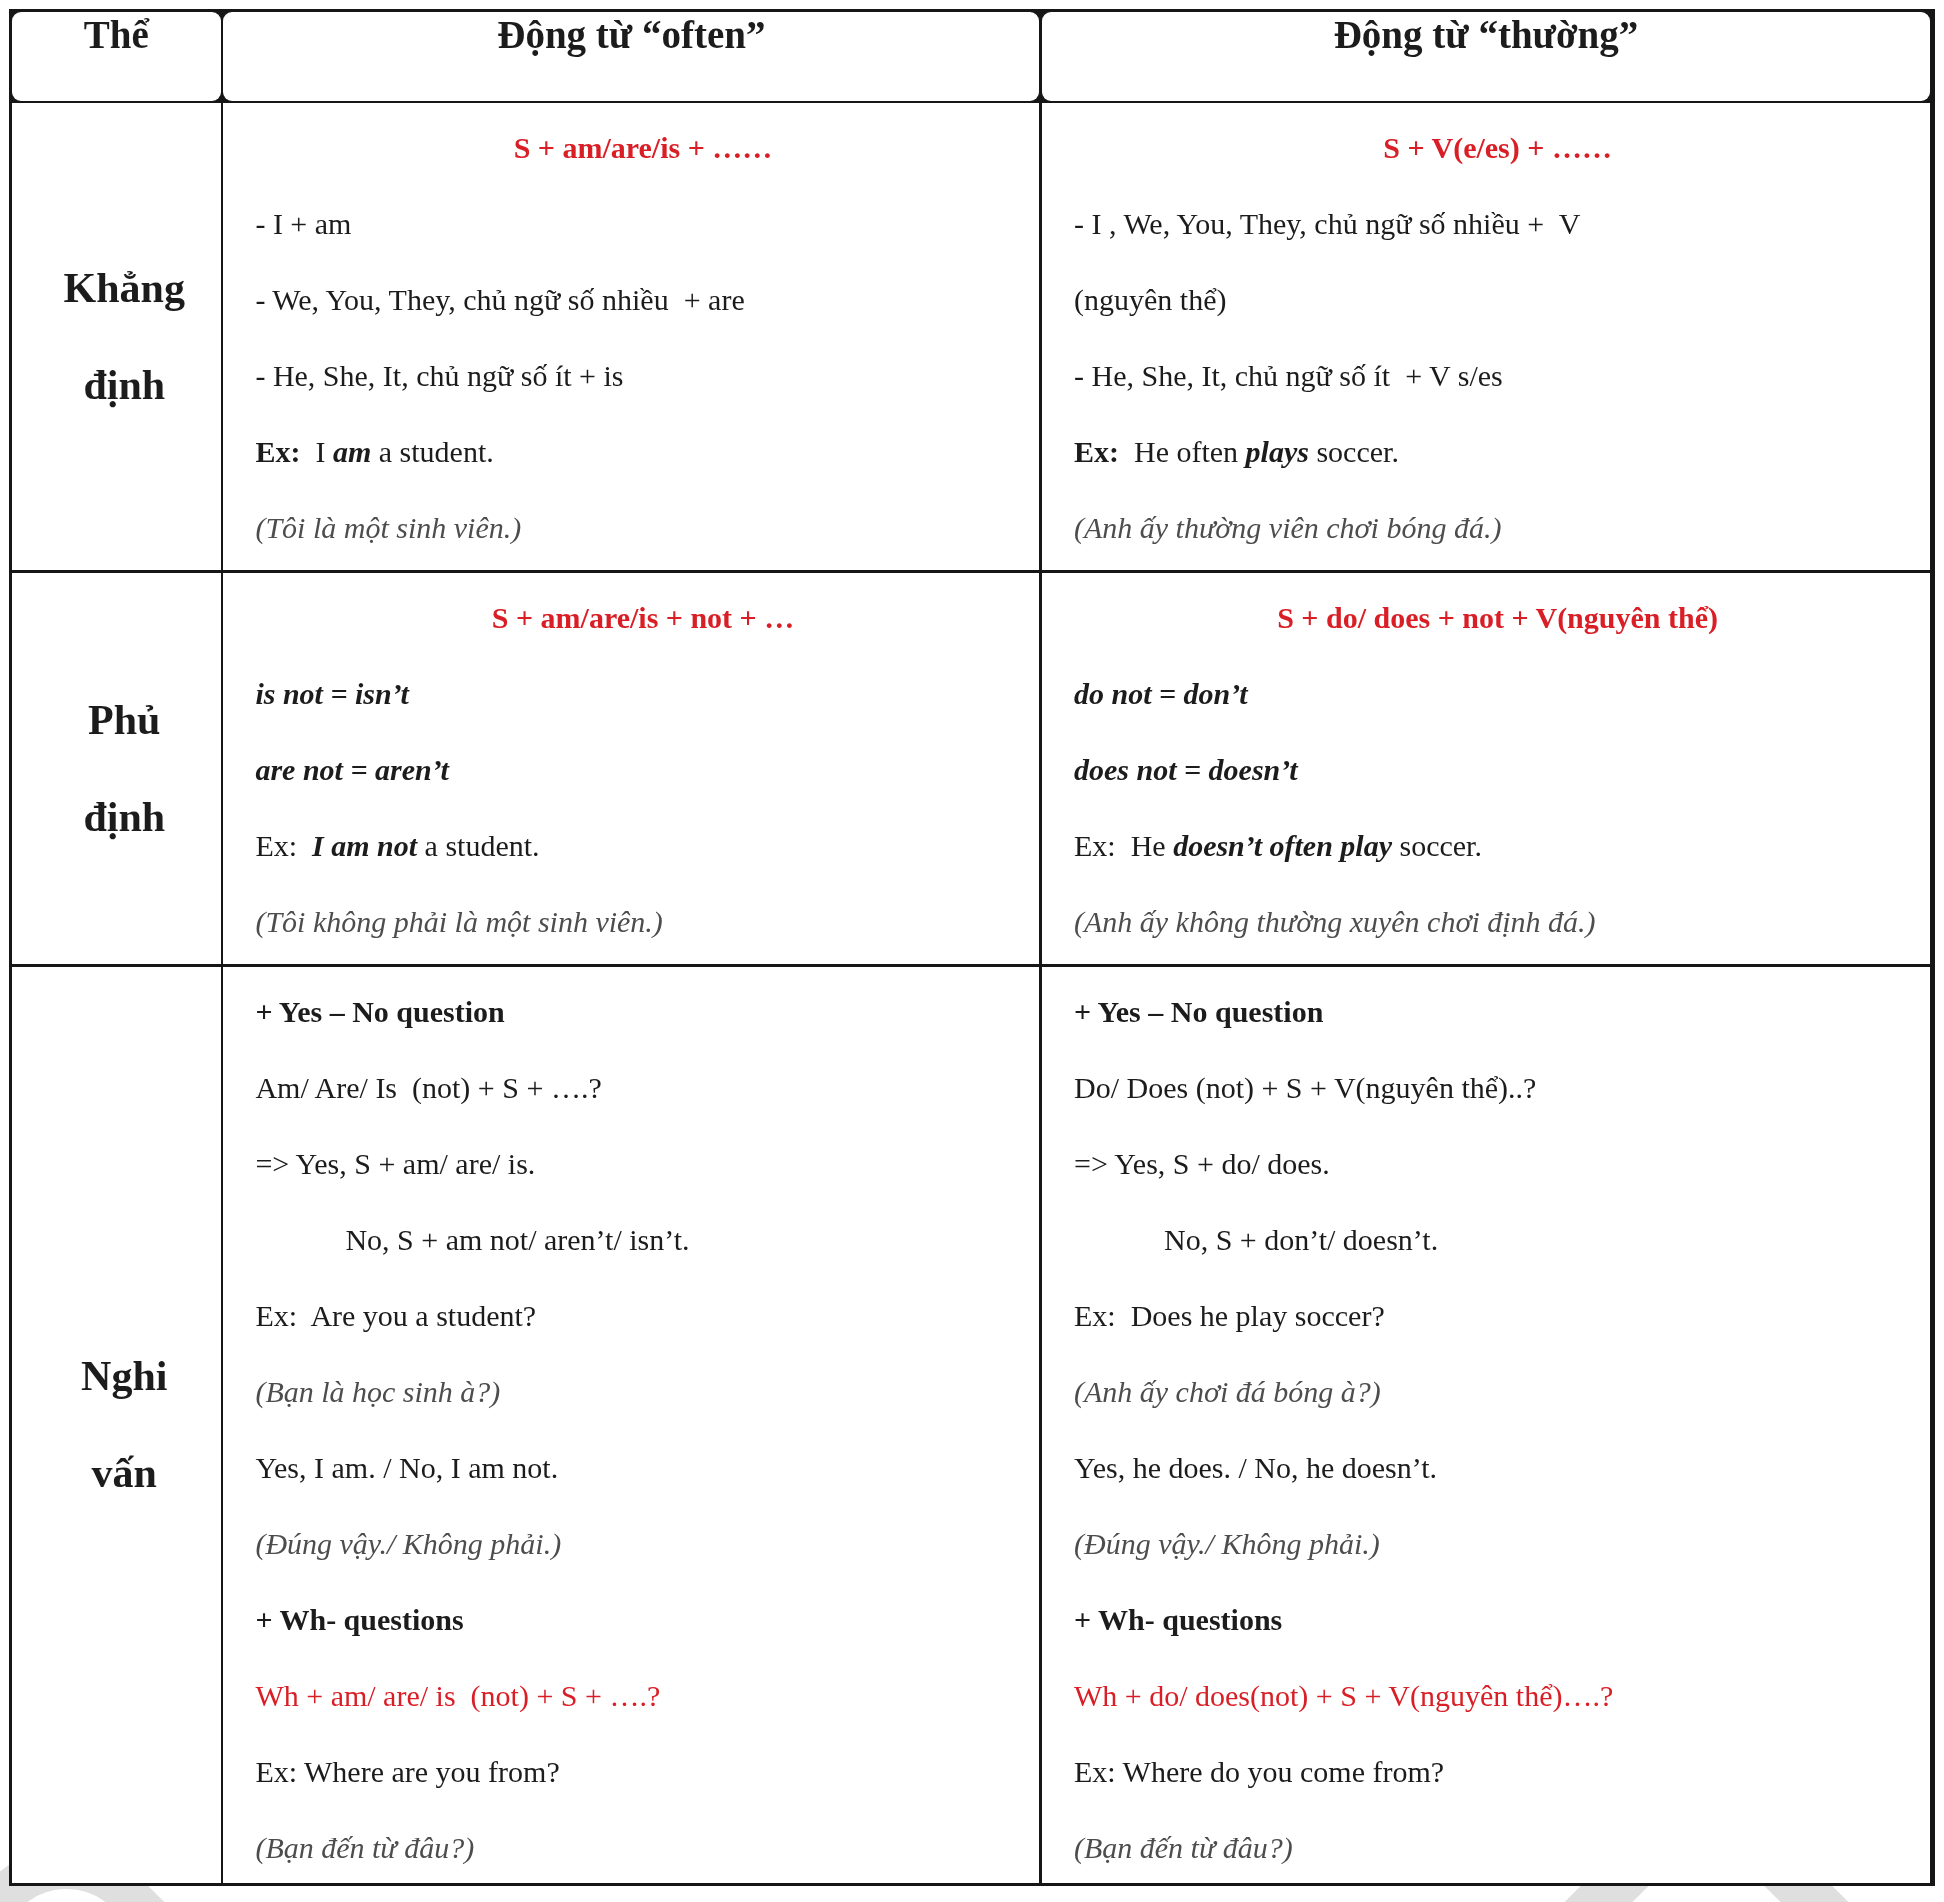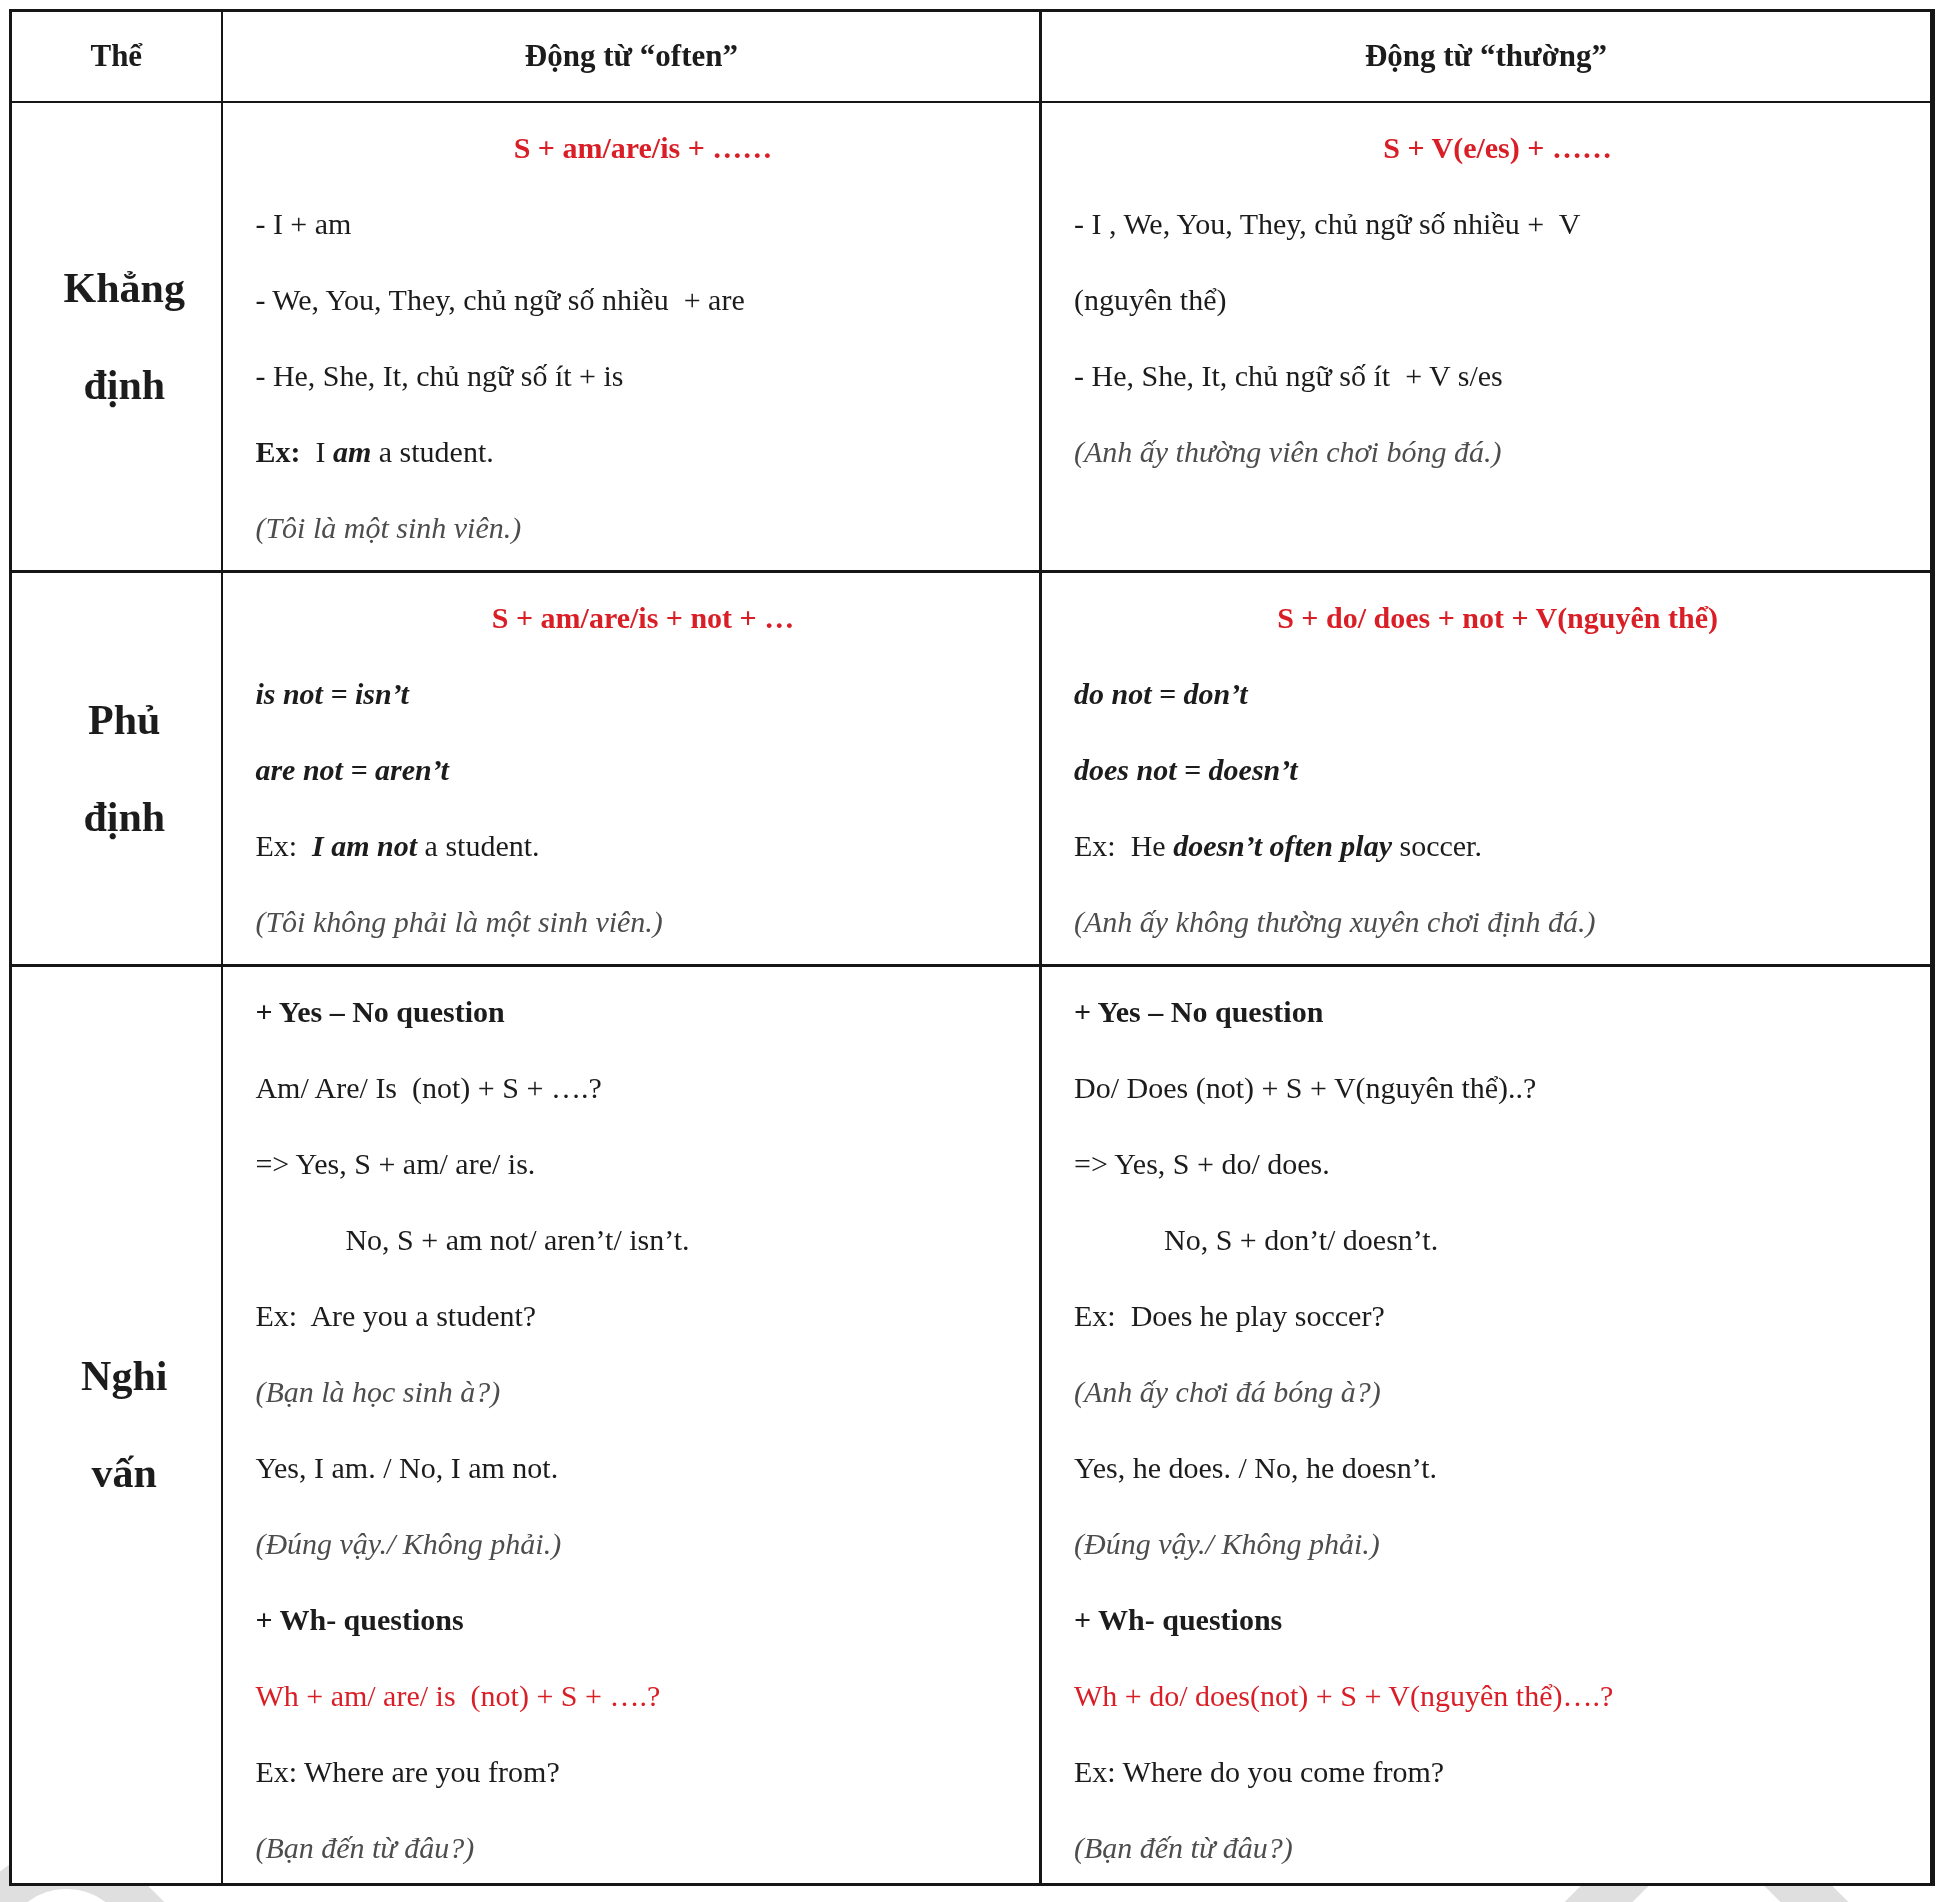--- a/index.html
+++ b/index.html
@@ -25,22 +25,22 @@
     position:absolute;left:8.8px;top:8.8px;width:1926px;height:1877px;
     box-sizing:border-box;border:3.5px solid var(--border);
     background:var(--border);
     display:grid;z-index:1;
     grid-template-columns:209px 816px 888px;
     grid-template-rows:89px 467px 391px 916px;
     grid-gap:2.6px;
   }
   .cell{background:#fff;overflow:hidden;box-sizing:border-box;}
   .head{
-    display:flex;align-items:center;justify-content:center;
-    font-weight:bold;font-size:31px;
+    display:flex;align-items:flex-start;justify-content:center;
+    font-weight:bold;font-size:39px;border-radius:9px;
   }
   .label{
     display:flex;flex-direction:column;align-items:center;justify-content:center;
     gap:49px;font-weight:bold;font-size:42px;text-align:center;padding-left:16px;
   }
   .content{padding:7px 8.8px 0 32px;font-size:30px;}
   .line{line-height:76px;white-space:pre-wrap;}
   .line.align-center{text-align:center;}
   .line.indent{padding-left:90px;}
   .s-n{}
@@ -83,20 +83,21 @@
     <div class="line"><span class="s-n">- We, You, They, chủ ngữ số nhiều  + are</span></div>
     <div class="line"><span class="s-n">- He, She, It, chủ ngữ số ít + is</span></div>
     <div class="line"><span class="s-b">Ex:</span><span class="s-n">  I </span><span class="s-bi">am</span><span class="s-n"> a student.</span></div>
     <div class="line"><span class="s-gi">(Tôi là một sinh viên.)</span></div>
   </div>
   <div class="cell content">
     <div class="line align-center"><span class="s-rb">S + V(e/es) + ……</span></div>
     <div class="line"><span class="s-n">- I , We, You, They, chủ ngữ số nhiều +  V</span></div>
     <div class="line"><span class="s-n">(nguyên thể)</span></div>
     <div class="line"><span class="s-n">- He, She, It, chủ ngữ số ít  + V s/es</span></div>
+    <div class="line"><span class="s-b">Ex:</span><span class="s-n">  He often </span><span class="s-bi">plays</span><span class="s-n"> soccer.</span></div>
     <div class="line"><span class="s-gi">(Anh ấy thường viên chơi bóng đá.)</span></div>
   </div>
 
   <div class="cell label">
     <div>Phủ</div>
     <div>định</div>
   </div>
   <div class="cell content">
     <div class="line align-center"><span class="s-rb">S + am/are/is + not + …</span></div>
     <div class="line"><span class="s-bi">is not = isn’t</span></div>

